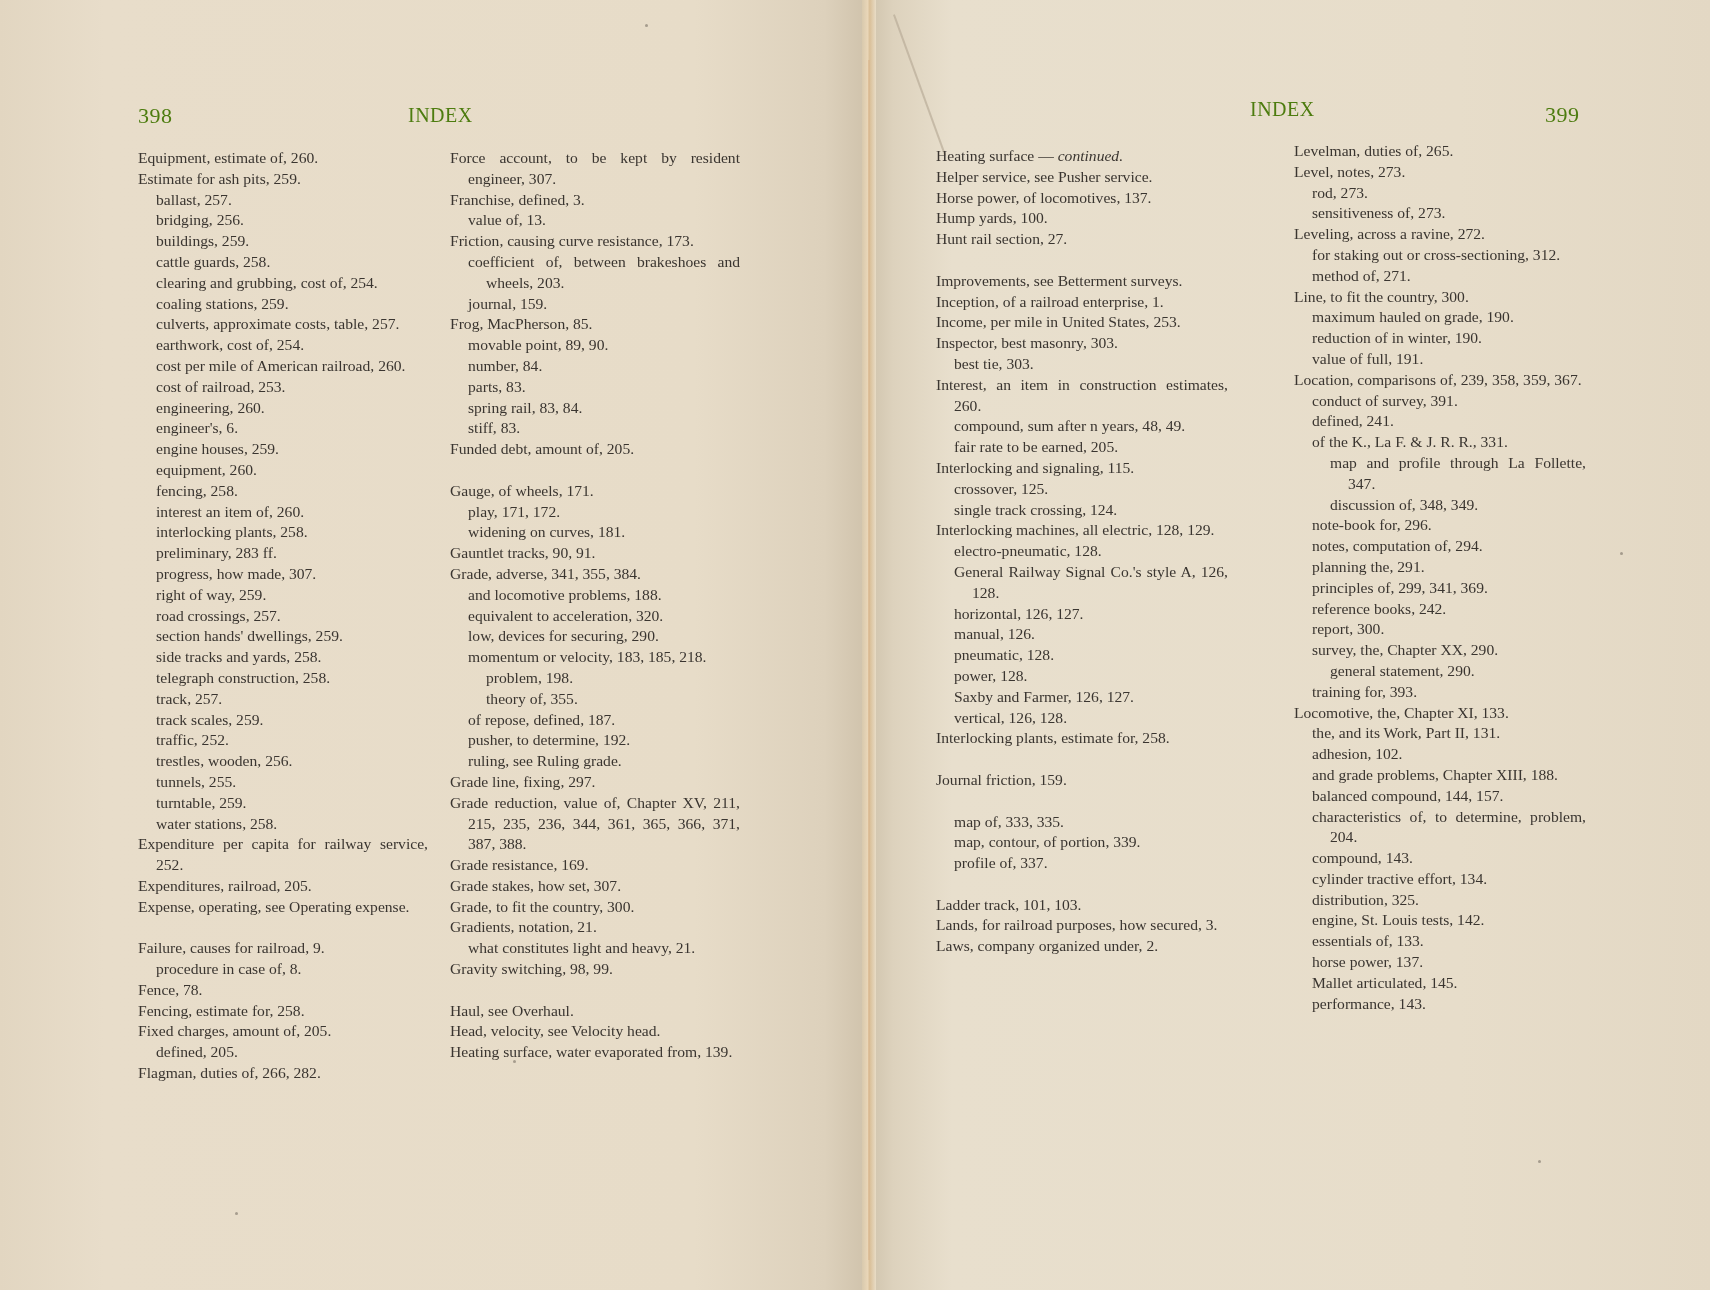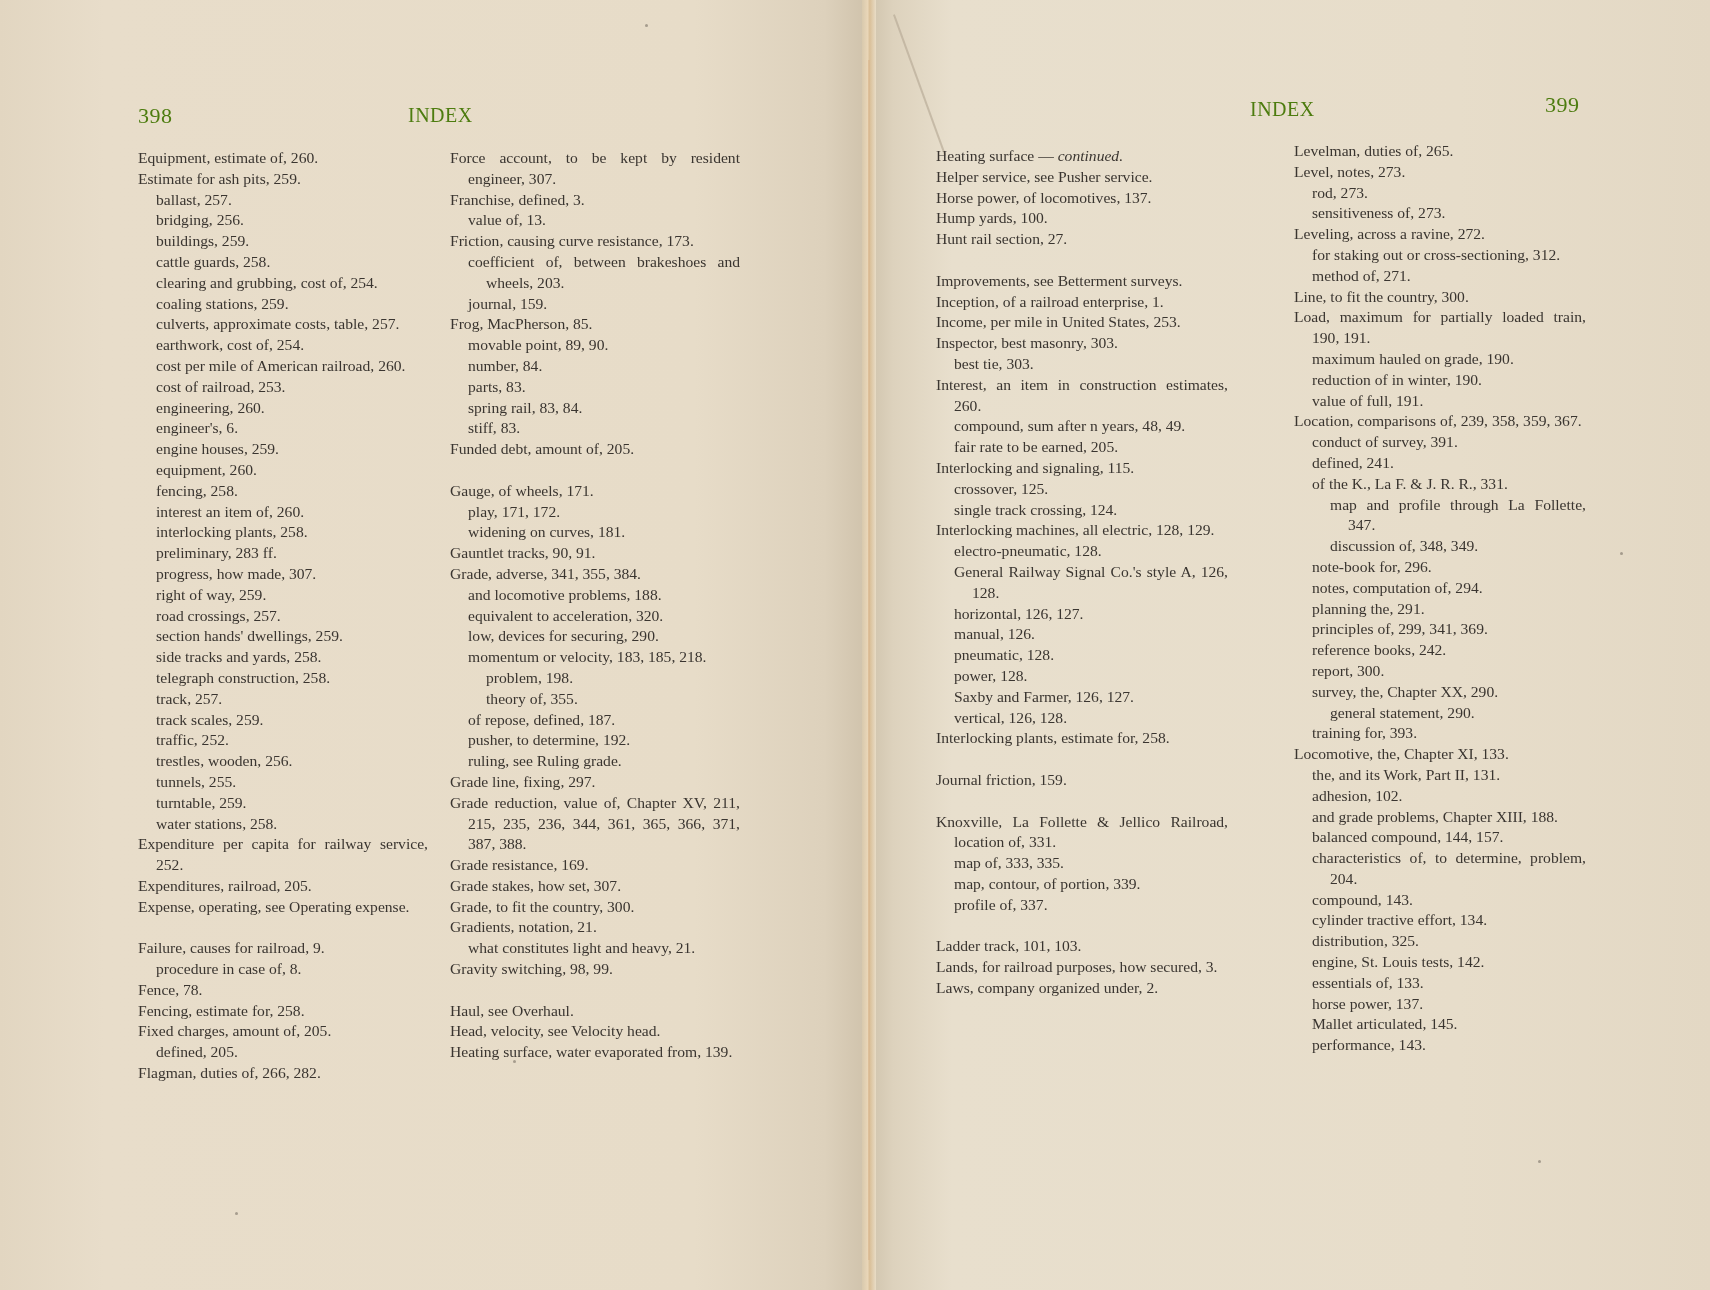--- a/index.html
+++ b/index.html
@@ -59,21 +59,21 @@
 <div class="speck" style="left:645px;top:24px;"></div>
 <div class="speck" style="left:513px;top:1060px;"></div>
 <div class="speck" style="left:235px;top:1212px;"></div>
 <div class="speck" style="left:1538px;top:1160px;"></div>
 <div class="speck" style="left:1620px;top:552px;"></div>
 
 <div class="header pagenum" style="left:138px;top:103px;">398</div>
 <div class="header" style="left:408px;top:104px;">INDEX</div>
 
 <div class="header" style="left:1250px;top:98px;">INDEX</div>
-<div class="header pagenum" style="left:1545px;top:92px;">399</div>
+<div class="header pagenum" style="left:1545px;top:102px;">399</div>
 
 <div class="column" id="col-l1" style="left:138px;top:148px;width:290px;">
     <div class="entry l0">Equipment, estimate of, 260.</div>
     <div class="entry l0">Estimate for ash pits, 259.</div>
     <div class="entry l1">ballast, 257.</div>
     <div class="entry l1">bridging, 256.</div>
     <div class="entry l1">buildings, 259.</div>
     <div class="entry l1">cattle guards, 258.</div>
     <div class="entry l1">clearing and grubbing, cost of, 254.</div>
     <div class="entry l1">coaling stations, 259.</div>
@@ -180,39 +180,37 @@
     <div class="entry l1">horizontal, 126, 127.</div>
     <div class="entry l1">manual, 126.</div>
     <div class="entry l1">pneumatic, 128.</div>
     <div class="entry l1">power, 128.</div>
     <div class="entry l1">Saxby and Farmer, 126, 127.</div>
     <div class="entry l1">vertical, 126, 128.</div>
     <div class="entry l0">Interlocking plants, estimate for, 258.</div>
     <div class="gap"></div>
     <div class="entry l0">Journal friction, 159.</div>
     <div class="gap"></div>
-    <div class="entry l0">Knoxville, La Follette &amp; Jellico Railroad, location of, 331.</div>
     <div class="entry l1">map of, 333, 335.</div>
     <div class="entry l1">map, contour, of portion, 339.</div>
     <div class="entry l1">profile of, 337.</div>
     <div class="gap"></div>
     <div class="entry l0">Ladder track, 101, 103.</div>
     <div class="entry l0">Lands, for railroad purposes, how secured, 3.</div>
     <div class="entry l0">Laws, company organized under, 2.</div>
   </div>
 <div class="column" id="col-r2" style="left:1294px;top:141px;width:292px;">
     <div class="entry l0">Levelman, duties of, 265.</div>
     <div class="entry l0">Level, notes, 273.</div>
     <div class="entry l1">rod, 273.</div>
     <div class="entry l1">sensitiveness of, 273.</div>
     <div class="entry l0">Leveling, across a ravine, 272.</div>
     <div class="entry l1">for staking out or cross-sectioning, 312.</div>
     <div class="entry l1">method of, 271.</div>
     <div class="entry l0">Line, to fit the country, 300.</div>
-    <div class="entry l0">Load, maximum for partially loaded train, 190, 191.</div>
     <div class="entry l1">maximum hauled on grade, 190.</div>
     <div class="entry l1">reduction of in winter, 190.</div>
     <div class="entry l1">value of full, 191.</div>
     <div class="entry l0">Location, comparisons of, 239, 358, 359, 367.</div>
     <div class="entry l1">conduct of survey, 391.</div>
     <div class="entry l1">defined, 241.</div>
     <div class="entry l1">of the K., La F. &amp; J. R. R., 331.</div>
     <div class="entry l2">map and profile through La Follette, 347.</div>
     <div class="entry l2">discussion of, 348, 349.</div>
     <div class="entry l1">note-book for, 296.</div>

